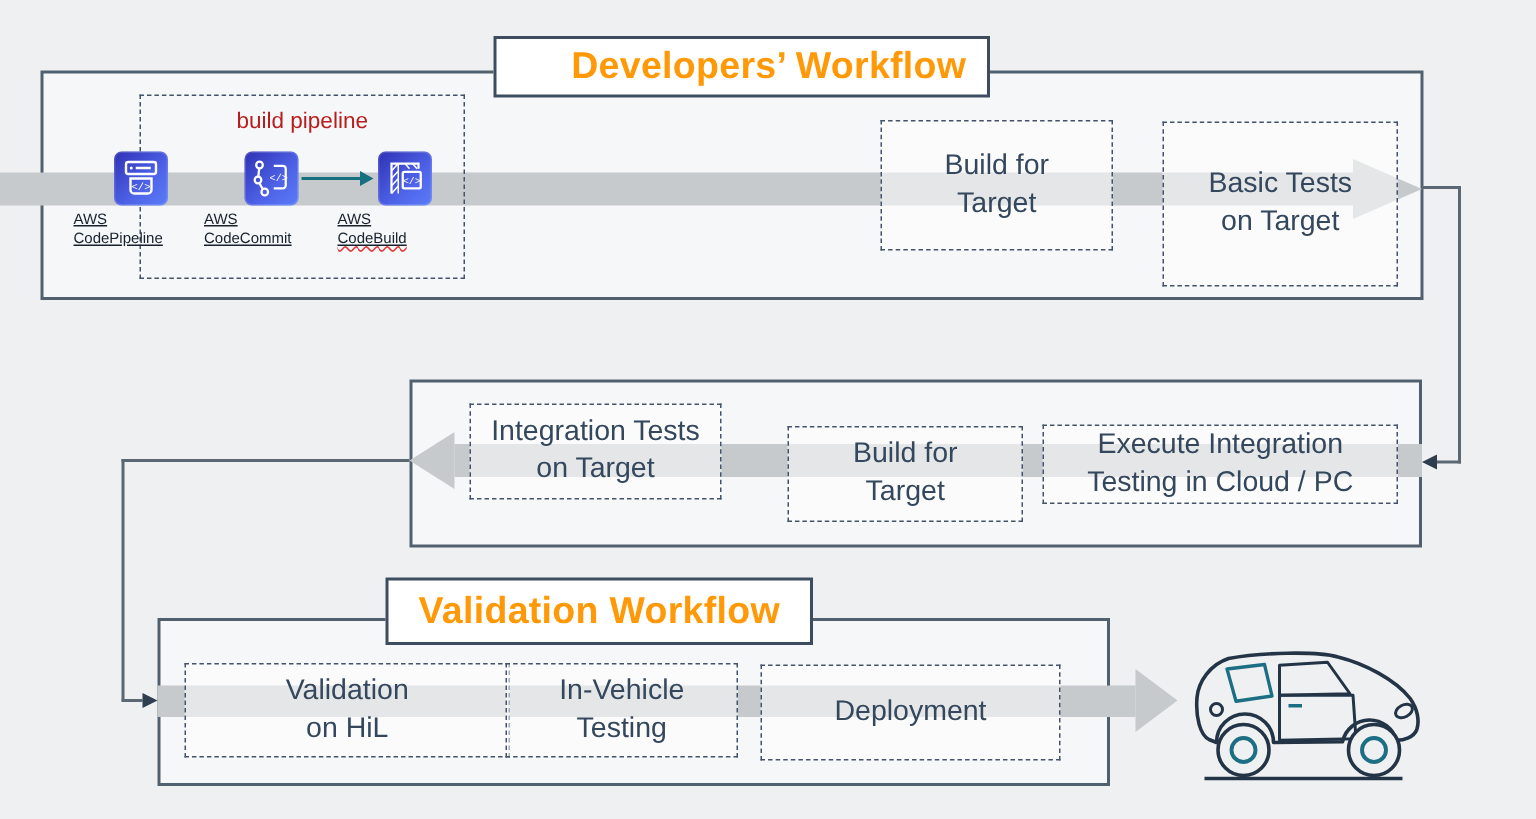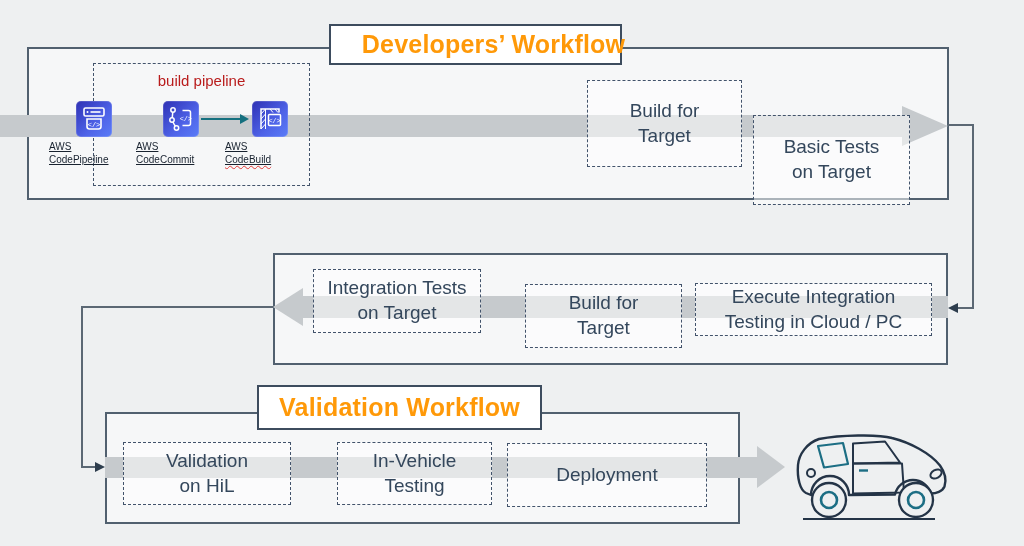--- a/index.html
+++ b/index.html
@@ -57,21 +57,21 @@
 </head>
 <body>
 
 <div id="stage">
 
   <div class="wf-container" style="left:27px;top:47px;width:922px;height:153px;"></div>
 
   <div class="band" style="left:0;top:115px;width:902px;height:22px;"></div>
   <div class="band-head" style="left:902px;top:106px;border-top:20px solid transparent;border-bottom:20px solid transparent;border-left:46px solid #c6cacd;"></div>
 
-  <div class="wf-title" style="left:329px;top:24px;width:293px;height:41px;padding-left:36px;">
+  <div class="wf-title" style="left:329px;top:24px;width:331px;height:41px;padding-left:36px;">
     <span>Developers’ Workflow</span>
   </div>
 
   <div class="bp-box" style="left:93px;top:63px;width:217px;height:123px;">
     <div class="bp-label">build pipeline</div>
   </div>
 
   <div class="aws-icon" style="left:76px;top:101px;">
     <svg viewBox="0 0 36 36" width="36" height="36">
       <rect x="8" y="7" width="20" height="8" rx="1.5" fill="none" stroke="#fff" stroke-width="1.6"></rect>
@@ -113,21 +113,21 @@
       <text x="22.5" y="21.8" font-size="6.5" fill="#fff" text-anchor="middle" font-family="Liberation Mono, monospace">&lt;/&gt;</text>
     </svg>
   </div>
   <div class="aws-label" style="left:225px;top:141px;">
     <div>AWS</div>
     <div class="misspelled">CodeBuild</div>
   </div>
 
   <div class="step" style="left:587px;top:80px;width:155px;height:87px;">Build for
 Target</div>
-  <div class="step" style="left:753px;top:81px;width:157px;height:90px;margin-top:34px;">Basic Tests
+  <div class="step" style="left:775px;top:81px;width:157px;height:110px;">Basic Tests
 on Target</div>
 
   <div class="conn" style="left:948px;top:124px;width:26px;height:2px;"></div>
   <div class="conn" style="left:972px;top:124px;width:2px;height:185px;"></div>
   <div class="conn" style="left:958px;top:307px;width:16px;height:2px;"></div>
   <div class="conn-head" style="left:948px;top:303px;border-top:5px solid transparent;border-bottom:5px solid transparent;border-right:10px solid #2e3e4e;"></div>
 
   <div class="wf-container" style="left:273px;top:253px;width:675px;height:112px;"></div>
 
   <div class="band-head" style="left:273px;top:288px;border-top:19px solid transparent;border-bottom:19px solid transparent;border-right:30px solid #c6cacd;"></div>
@@ -148,21 +148,21 @@
 
   <div class="wf-container" style="left:105px;top:412px;width:635px;height:112px;"></div>
 
   <div class="band" style="left:105px;top:457px;width:652px;height:21px;"></div>
   <div class="band-head" style="left:757px;top:446px;border-top:21px solid transparent;border-bottom:21px solid transparent;border-left:28px solid #c6cacd;"></div>
 
   <div class="wf-title" style="left:257px;top:385px;width:285px;height:45px;">
     <span>Validation Workflow</span>
   </div>
 
-  <div class="step" style="left:123px;top:442px;width:168px;height:63px;text-align:center;">Validation
+  <div class="step" style="left:123px;top:442px;width:217px;height:63px;text-align:center;">Validation
 on HiL</div>
   <div class="step" style="left:507px;top:443px;width:200px;height:64px;">Deployment</div>
   <div class="step" style="left:337px;top:442px;width:155px;height:63px;">In-Vehicle
 Testing</div>
 
   <svg style="position:absolute;left:785px;top:424px;z-index:26;" width="180" height="102" viewBox="0 0 180 102">
 
     <path d="M13,41 C14,30 22,19 34,15 C55,11 93,10 107,14 C125,18.5 145,29 155,41.5
              C160,48.5 161.5,56.5 159.5,62.5 C157.5,67.5 151,69.5 146,69.5 L146,70
              A18.5,18.5 0 0 0 110,70.5 L64,71 A18.5,18.5 0 0 0 26,71 L21,69

